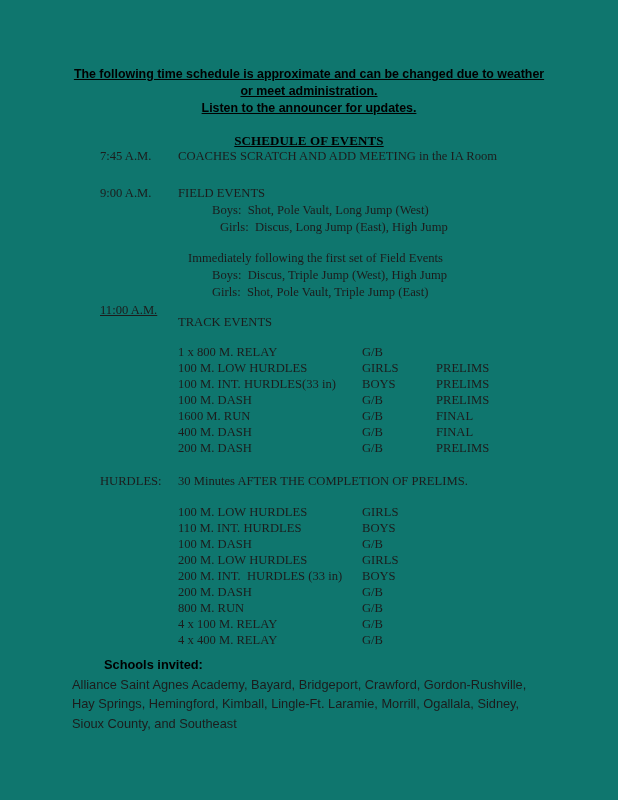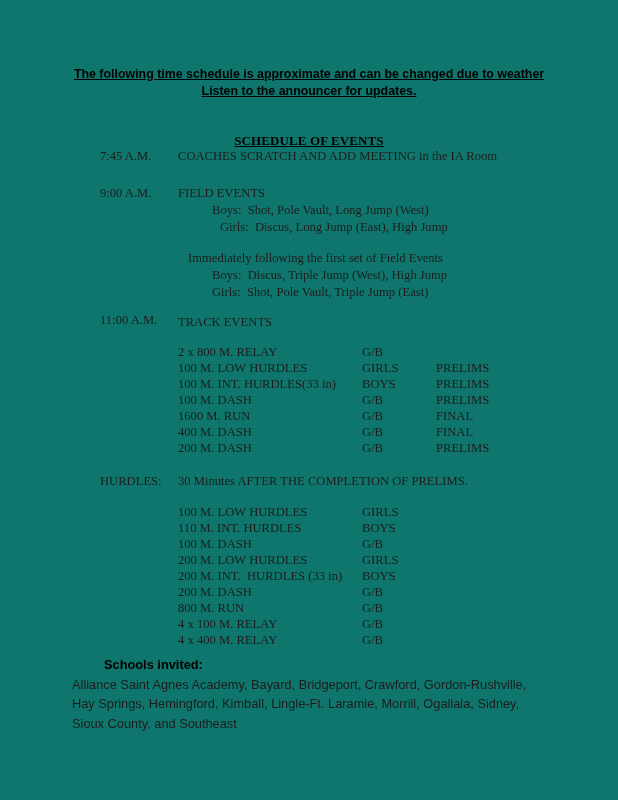--- a/index.html
+++ b/index.html
@@ -131,45 +131,46 @@
     display: block;
   }
 </style>
 </head>
 <body>
 
 <div class="page">
 
   <div class="notice">
     <span class="nline"><span>The following time schedule is approximate and can be changed due to weather</span></span>
+    <span class="nline"><span>or meet administration.</span></span>
     <span class="nline"><span>Listen to the announcer for updates.</span></span>
   </div>
 
   <div class="sched-title"><span>SCHEDULE OF EVENTS</span></div>
 
   <div class="row time-col" style="top:148px;">7:45 A.M.</div>
   <div class="row body-col" style="top:148px;">COACHES SCRATCH AND ADD MEETING in the IA Room</div>
 
   <div class="row time-col" style="top:185px;">9:00 A.M.</div>
   <div class="row body-col" style="top:185px;">FIELD EVENTS</div>
 
   <div class="row sub-col" style="top:202px;">Boys:  Shot, Pole Vault, Long Jump (West)</div>
   <div class="row sub-col" style="top:219px;margin-left:8px;">Girls:  Discus, Long Jump (East), High Jump</div>
 
   <div class="row indent-col" style="top:250px;">Immediately following the first set of Field Events</div>
   <div class="row sub-col" style="top:267px;">Boys:  Discus, Triple Jump (West), High Jump</div>
   <div class="row sub-col" style="top:284px;">Girls:  Shot, Pole Vault, Triple Jump (East)</div>
 
-  <div class="row time-col" style="top:312px;">11:00 A.M.</div>
+  <div class="row time-col" style="top:302px;text-decoration:underline;">11:00 A.M.</div>
   <div class="row body-col" style="top:314px;">TRACK EVENTS</div>
 
   <table class="evt-table" style="top:344px;" id="track-events-table">
     <tbody>
         <tr>
-          <td class="col-event">2 x 800 M. RELAY</td>
+          <td class="col-event">1 x 800 M. RELAY</td>
           <td class="col-gender">G/B</td>
           <td class="col-round"></td>
         </tr>
         <tr>
           <td class="col-event">100 M. LOW HURDLES</td>
           <td class="col-gender">GIRLS</td>
           <td class="col-round">PRELIMS</td>
         </tr>
         <tr>
           <td class="col-event">100 M. INT. HURDLES(33 in)</td>

